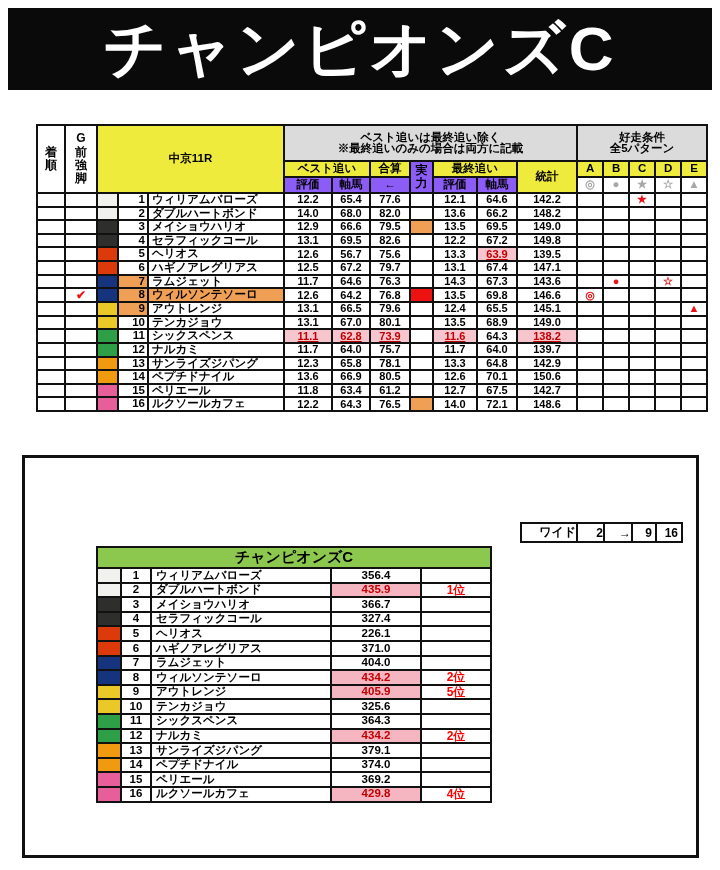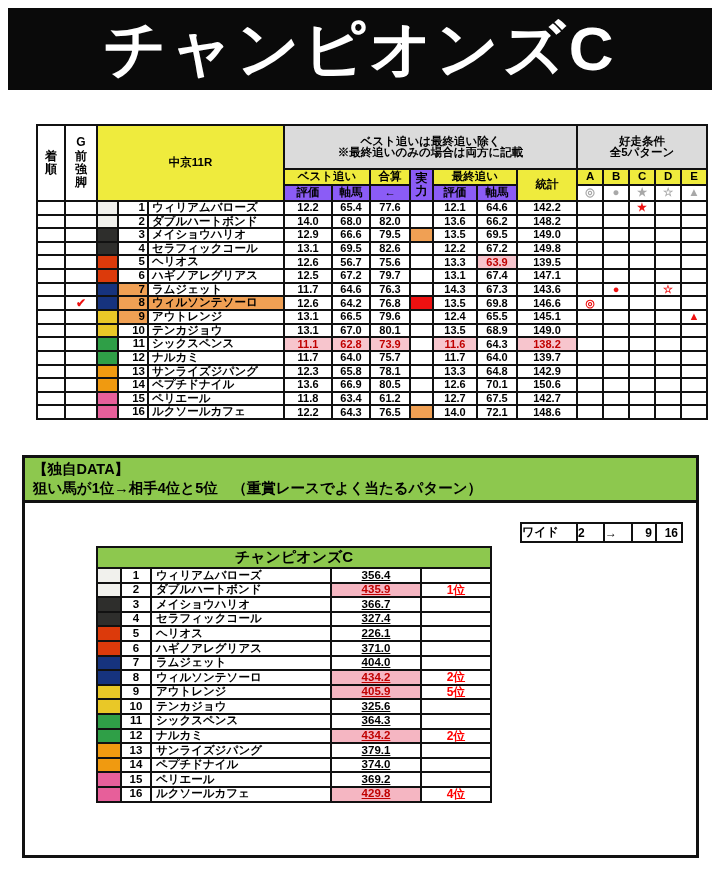--- a/index.html
+++ b/index.html
@@ -14,50 +14,50 @@
     background:#0a0a0a; color:#fff; display:flex; align-items:center; justify-content:center;
     font-size:62px; letter-spacing:3px; white-space:nowrap; overflow:hidden;
   }
   
   table { border-collapse:collapse; table-layout:fixed; }
   td, th { overflow:hidden; white-space:nowrap; }
   
   .toptbl { position:absolute; left:36px; top:124px; width:672px; }
   .toptbl th, .toptbl td { border:2px solid #111; font-size:11.5px; line-height:1; }
   .toptbl thead th { text-align:center; vertical-align:middle; }
-  .h-note { background:var(--gray); font-size:12.5px; line-height:1.3; height:44px; }
+  .h-note { background:var(--gray); font-size:12.5px; line-height:1.3; height:36px; }
   .h-yel  { background:var(--yellow); font-size:12px; height:16px; }
   .h-wht  { background:#8b5cf6; font-size:11.5px; height:16px; }
   .h-race { background:var(--yellow); font-size:15px; }
   .h-sym  { color:var(--symbol-gray); font-size:12px; background:#fff; }
   .vt { display:inline-block; width:1em; word-break:break-all; white-space:normal;
         line-height:1.12; font-size:12px; text-align:center; }
   .toptbl tbody td { height:13.6px; text-align:center; }
   .toptbl td.num  { text-align:right; padding-right:2px; }
   .toptbl td.nm   { text-align:left; padding-left:3px; font-size:11.5px; }
   .toptbl td.v    { font-size:11px; }
-  .toptbl td.pk   { background:var(--pink-top); color:var(--dark-red); }
+  .toptbl td.pk   { background:var(--pink-top); color:var(--dark-red);text-decoration:underline; }
   .toptbl td.ohl  { background:var(--orange-hl); }
   .toptbl td.mk   { color:var(--red); font-size:11px; padding:0; }
   .toptbl td.chk  { color:var(--red); font-size:12px; }
   
   .section { position:absolute; left:22px; top:455px; width:677px; height:403px;
              border:3px solid #111; background:#fff; }
   .sec-head { background:var(--green); border-bottom:3px solid #111;
               padding:2px 8px 3px 8px; font-size:14.5px; line-height:1.28; }
   .widebox { position:absolute; left:495px; top:64px; }
-  .widebox td { border:2px solid #111; height:17px; font-size:12px; text-align:left; }
+  .widebox td { border:2px solid #111; height:17px; font-size:12px; text-align:right; }
   .widebox td.r { text-align:right; padding-right:3px; }
   .btm { position:absolute; left:71px; top:88px; width:394px; }
   .btm th, .btm td { border:2px solid #111; }
   .btm .ttl { background:var(--green); font-size:15px; height:20px; text-align:center; }
   .btm tbody td { height:14.6px; font-size:11.5px; line-height:1; }
   .btm td.bnum { text-align:center; }
   .btm td.bnm  { text-align:left; padding-left:4px; }
-  .btm td.bval { text-align:center;text-decoration:underline; }
+  .btm td.bval { text-align:center; }
   .btm td.bpk  { background:var(--pink-bottom); color:var(--dark-red); }
   .btm td.brank{ text-align:center; color:var(--rank-red); font-size:12px; }
 </style>
 </head>
 <body style="--yellow: #EFEB3D; --green: #8DC84E; --gray: #DBDBDB; --pink-top: #F7C5CD; --pink-bottom: #F5B6C2; --dark-red: #C00000; --red: #EE1111; --rank-red: #FF0000; --orange-hl: #F0A054; --symbol-gray: #A8A8A8;">
 
 <div class="banner">
   <span>チャンピオンズC</span>
 </div>
 
@@ -422,24 +422,20 @@
         <td class="mk"></td>
         <td class="mk"></td>
         <td class="mk"></td>
         <td class="mk"></td>
         <td class="mk"></td>
       </tr>
     </tbody>
 </table>
 
 <div class="section">
-  <div class="sec-head">
-    <div>【独自DATA】</div>
-    <div>狙い馬が1位→相手4位と5位　（重賞レースでよく当たるパターン）</div>
-  </div>
 
   <table class="widebox">
     <colgroup>
         <col style="width:56px">
         <col style="width:27px">
         <col style="width:28px">
         <col style="width:24px">
         <col style="width:26px">
       </colgroup>
     <tbody>

